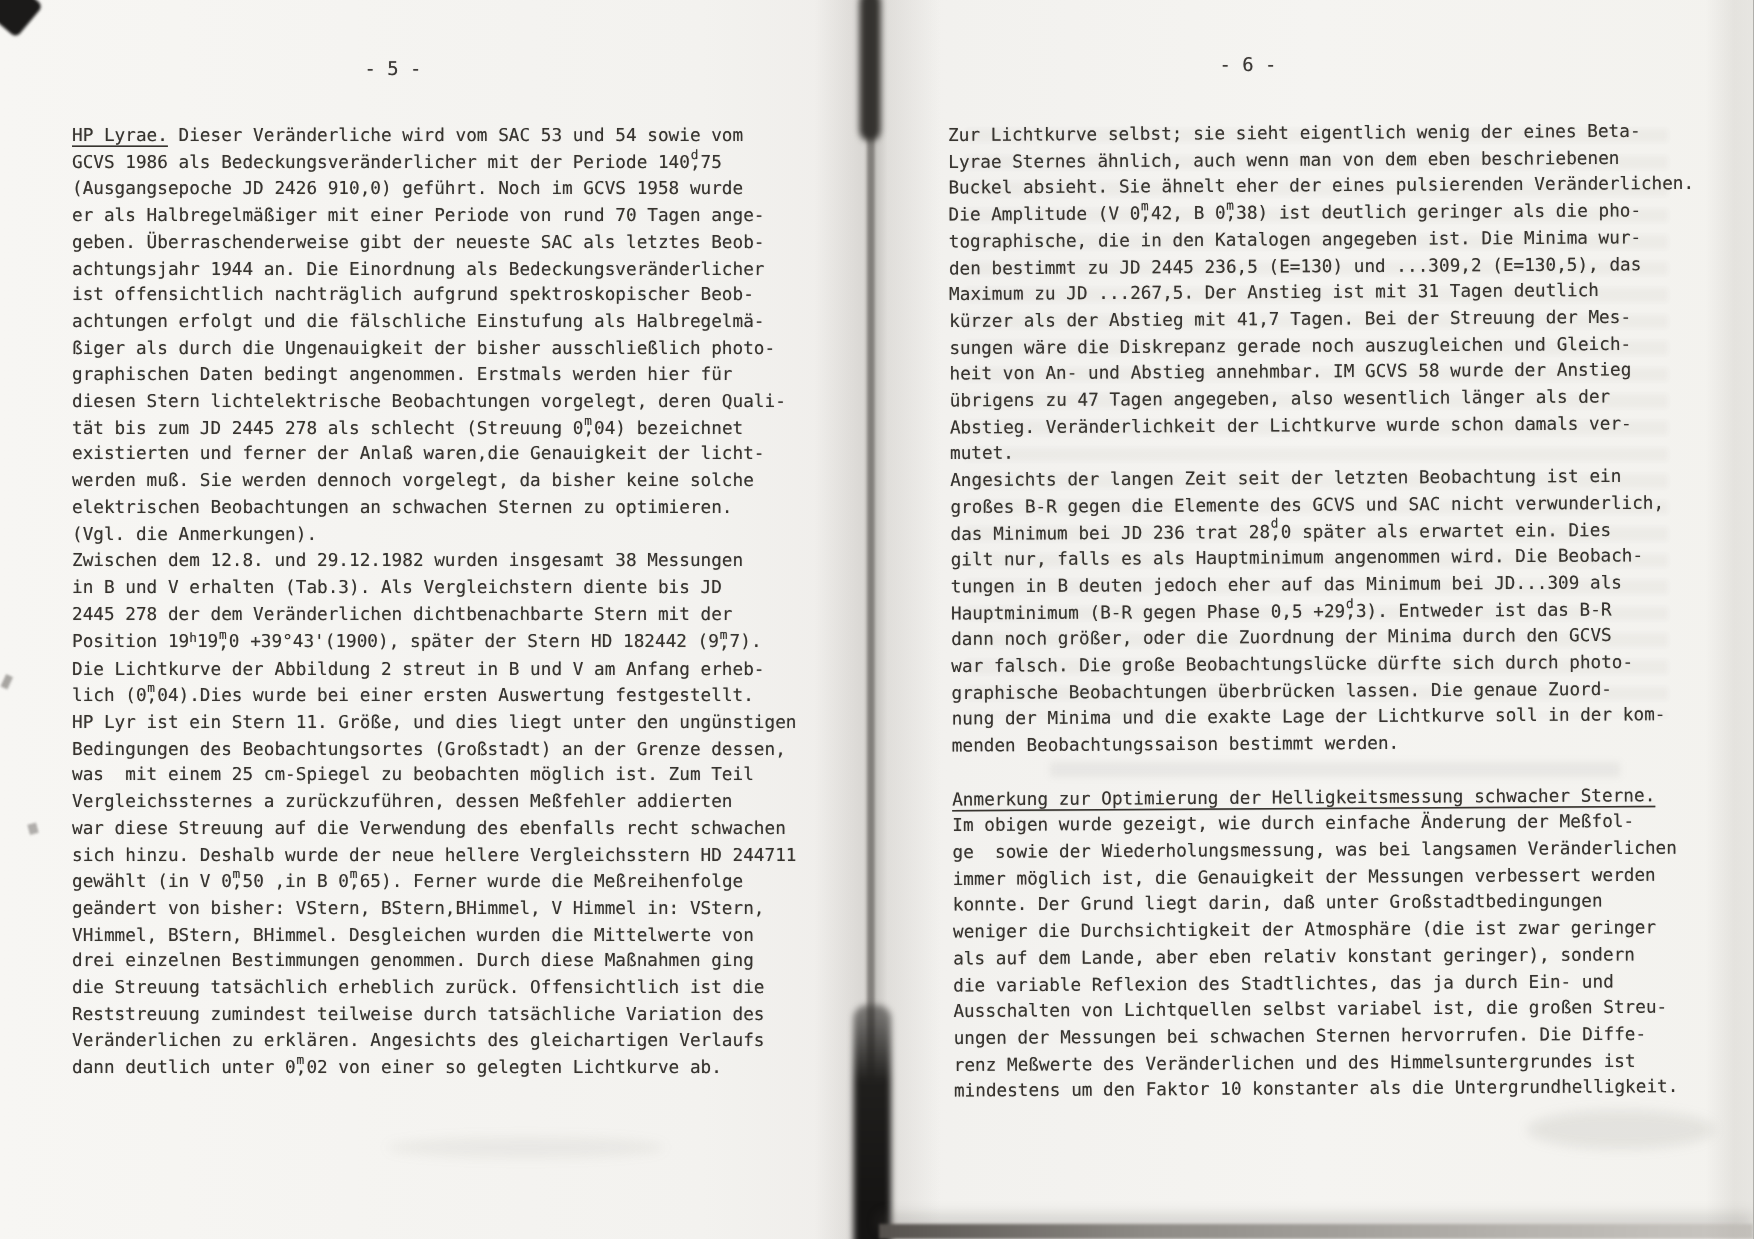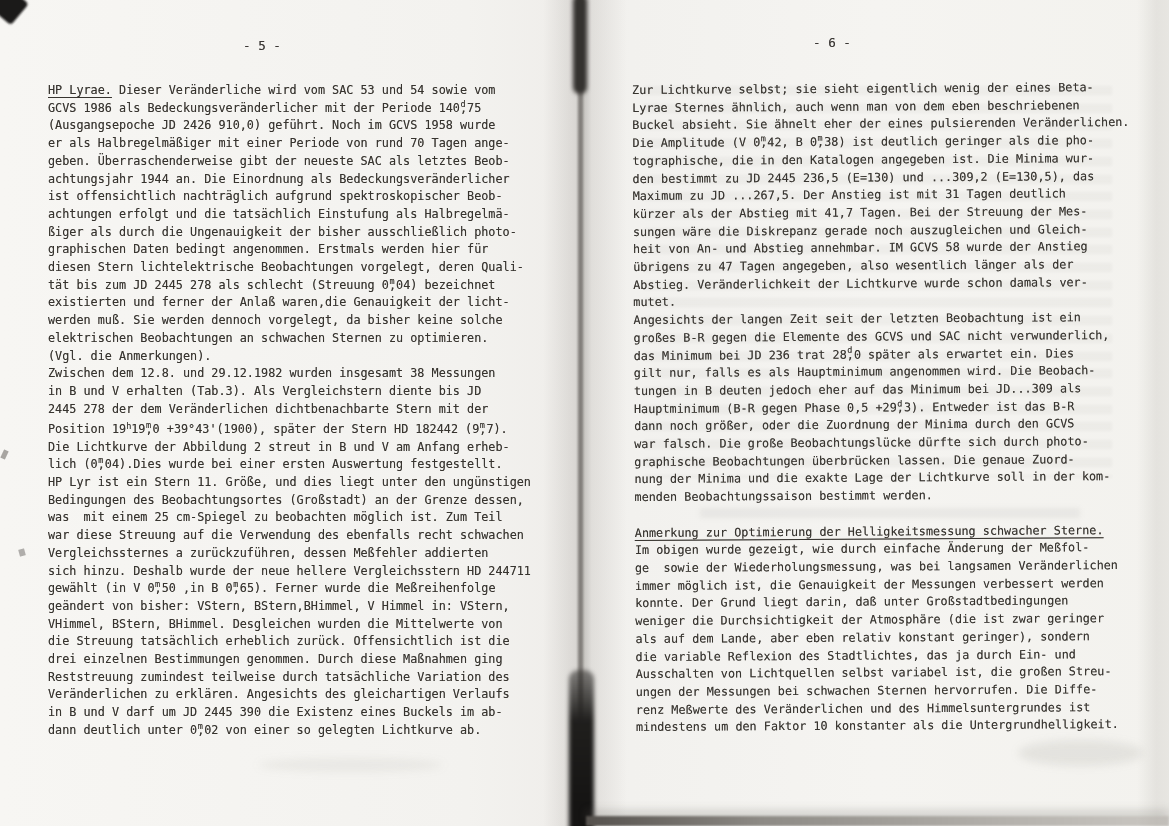--- a/index.html
+++ b/index.html
@@ -70,49 +70,48 @@
 
   <div class="page-header" style="left:243px;top:38px;">- 5 -</div>
   <div class="textblock" style="left:48px;top:82px;width:512px;">
       <div class="line"><u>HP Lyrae.</u> Dieser Veränderliche wird vom SAC 53 und 54 sowie vom</div>
       <div class="line">GCVS 1986 als Bedeckungsveränderlicher mit der Periode 140<span class="ms"><span class="t">d</span>,</span>75</div>
       <div class="line">(Ausgangsepoche JD 2426 910,0) geführt. Noch im GCVS 1958 wurde</div>
       <div class="line">er als Halbregelmäßiger mit einer Periode von rund 70 Tagen ange-</div>
       <div class="line">geben. Überraschenderweise gibt der neueste SAC als letztes Beob-</div>
       <div class="line">achtungsjahr 1944 an. Die Einordnung als Bedeckungsveränderlicher</div>
       <div class="line">ist offensichtlich nachträglich aufgrund spektroskopischer Beob-</div>
-      <div class="line">achtungen erfolgt und die tatsächlich Einstufung als Halbregelmä-</div>
+      <div class="line">achtungen erfolgt und die fälschliche Einstufung als Halbregelmä-</div>
       <div class="line">ßiger als durch die Ungenauigkeit der bisher ausschließlich photo-</div>
       <div class="line">graphischen Daten bedingt angenommen. Erstmals werden hier für</div>
       <div class="line">diesen Stern lichtelektrische Beobachtungen vorgelegt, deren Quali-</div>
       <div class="line">tät bis zum JD 2445 278 als schlecht (Streuung 0<span class="ms"><span class="t">m</span>,</span>04) bezeichnet</div>
       <div class="line">existierten und ferner der Anlaß waren,die Genauigkeit der licht-</div>
       <div class="line">werden muß. Sie werden dennoch vorgelegt, da bisher keine solche</div>
       <div class="line">elektrischen Beobachtungen an schwachen Sternen zu optimieren.</div>
       <div class="line">(Vgl. die Anmerkungen).</div>
       <div class="line">Zwischen dem 12.8. und 29.12.1982 wurden insgesamt 38 Messungen</div>
       <div class="line">in B und V erhalten (Tab.3). Als Vergleichstern diente bis JD</div>
       <div class="line">2445 278 der dem Veränderlichen dichtbenachbarte Stern mit der</div>
       <div class="line">Position 19<span class="ps">h</span>19<span class="ms"><span class="t">m</span>,</span>0 +39°43'(1900), später der Stern HD 182442 (9<span class="ms"><span class="t">m</span>,</span>7).</div>
       <div class="line">Die Lichtkurve der Abbildung 2 streut in B und V am Anfang erheb-</div>
       <div class="line">lich (0<span class="ms"><span class="t">m</span>,</span>04).Dies wurde bei einer ersten Auswertung festgestellt.</div>
       <div class="line">HP Lyr ist ein Stern 11. Größe, und dies liegt unter den ungünstigen</div>
       <div class="line">Bedingungen des Beobachtungsortes (Großstadt) an der Grenze dessen,</div>
       <div class="line">was  mit einem 25 cm-Spiegel zu beobachten möglich ist. Zum Teil</div>
+      <div class="line">Vergleichssternes a zurückzuführen, dessen Meßfehler addierten</div>
       <div class="line">war diese Streuung auf die Verwendung des ebenfalls recht schwachen</div>
-      <div class="line">Vergleichssternes a zurückzuführen, dessen Meßfehler addierten</div>
       <div class="line">sich hinzu. Deshalb wurde der neue hellere Vergleichsstern HD 244711</div>
       <div class="line">gewählt (in V 0<span class="ms"><span class="t">m</span>,</span>50 ,in B 0<span class="ms"><span class="t">m</span>,</span>65). Ferner wurde die Meßreihenfolge</div>
       <div class="line">geändert von bisher: VStern, BStern,BHimmel, V Himmel in: VStern,</div>
       <div class="line">VHimmel, BStern, BHimmel. Desgleichen wurden die Mittelwerte von</div>
+      <div class="line">drei einzelnen Bestimmungen genommen. Durch diese Maßnahmen ging</div>
       <div class="line">die Streuung tatsächlich erheblich zurück. Offensichtlich ist die</div>
-      <div class="line">drei einzelnen Bestimmungen genommen. Durch diese Maßnahmen ging</div>
       <div class="line">Reststreuung zumindest teilweise durch tatsächliche Variation des</div>
       <div class="line">Veränderlichen zu erklären. Angesichts des gleichartigen Verlaufs</div>
-      <div class="line">in B und V darf um JD 2445 390 die Existenz eines Buckels im ab-</div>
       <div class="line">dann deutlich unter 0<span class="ms"><span class="t">m</span>,</span>02 von einer so gelegten Lichtkurve ab.</div>
     </div>
 
   <div class="page-header" style="left:813px;top:35px;">- 6 -</div>
   <div class="textblock tb-right" style="left:632px;top:82px;width:512px;">
       <div class="line">Zur Lichtkurve selbst; sie sieht eigentlich wenig der eines Beta-</div>
       <div class="line">Lyrae Sternes ähnlich, auch wenn man von dem eben beschriebenen</div>
       <div class="line">Buckel absieht. Sie ähnelt eher der eines pulsierenden Veränderlichen.</div>
       <div class="line">Die Amplitude (V 0<span class="ms"><span class="t">m</span>,</span>42, B 0<span class="ms"><span class="t">m</span>,</span>38) ist deutlich geringer als die pho-</div>
       <div class="line">tographische, die in den Katalogen angegeben ist. Die Minima wur-</div>

